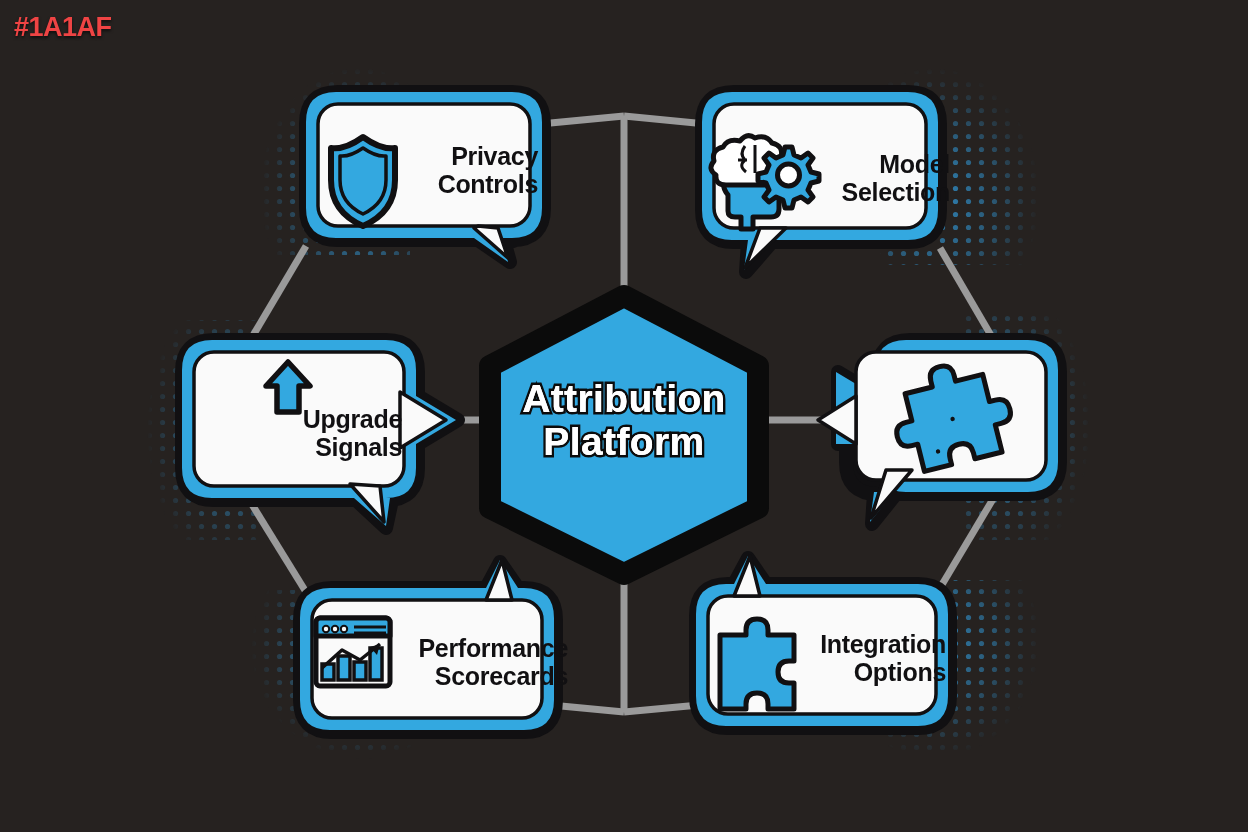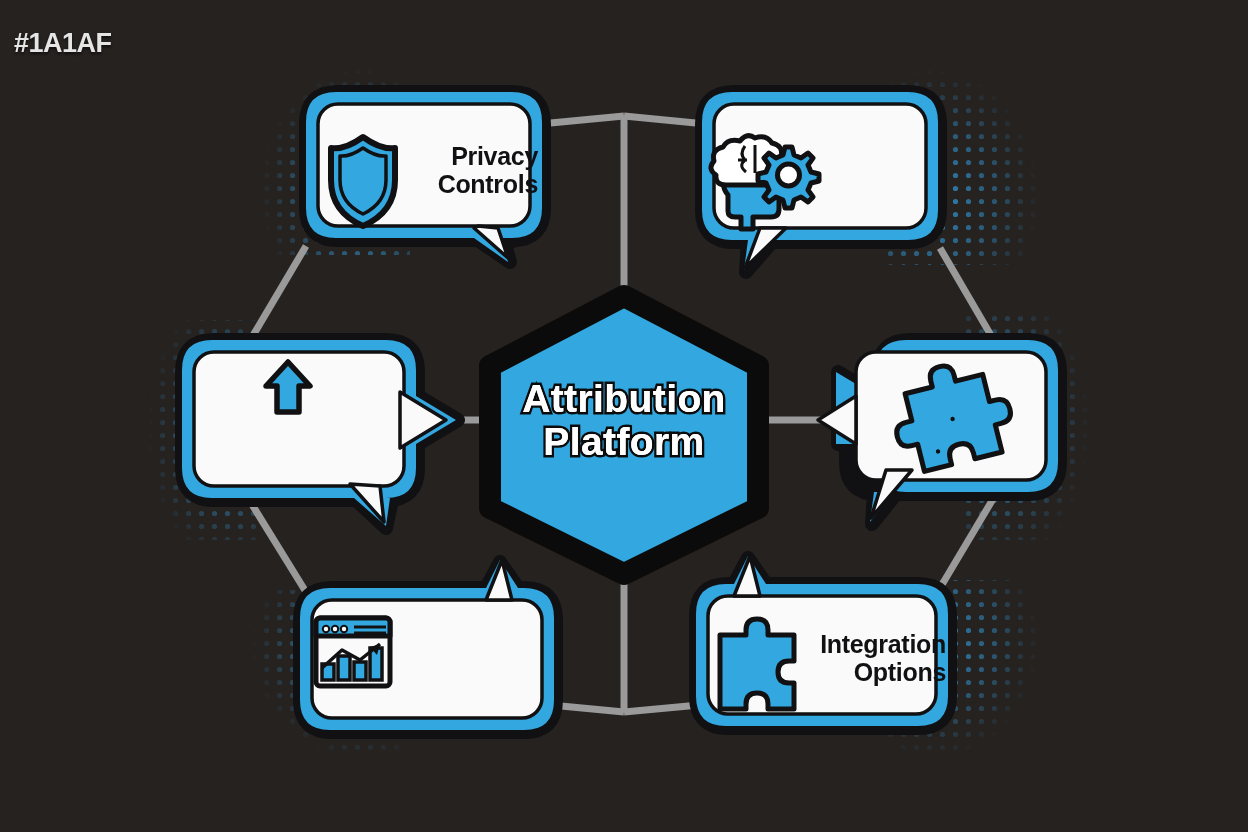--- a/index.html
+++ b/index.html
@@ -8,22 +8,22 @@
     background:#262220;
     font-family:"Liberation Sans", sans-serif;
     overflow:hidden;
     position:relative;
   }
   #stage{
     position:absolute; inset:0;
     width:1248px; height:832px;
   }
   .watermark{
-    position:absolute; left:14px; top:28px;
-    color:#e5e5e5; font-size:27px; font-weight:bold;
+    position:absolute; left:14px; top:12px;
+    color:#ef4444; font-size:27px; font-weight:bold;
     letter-spacing:-0.5px;
     text-shadow:0 2px 3px rgba(0,0,0,.6);
     z-index:40;
   }
   svg.layer{ position:absolute; left:0; top:0; width:1248px; height:832px; }
   #halftone{ z-index:1; }
   #lines{ z-index:2; }
   #cards{ z-index:3; }
   #hex{ z-index:4; }
 
@@ -275,22 +275,28 @@
     </g>
   </svg>
 
   <svg class="layer" id="hex" viewBox="0 0 1248 832">
     <path d="M624 296 L758 366 L758 508 L624 574 L490 508 L490 366 Z" fill="#33A8E0" stroke="#0b0b0b" stroke-width="22" stroke-linejoin="round"></path>
   </svg>
 
   <div class="card-label" style="left:408px; top:142px; width:130px;">Privacy
 Controls</div>
 
-
-
+  <div class="card-label" style="left:820px; top:150px; width:130px;">Model
+Selection</div>
+
+  <div class="card-label" style="left:232px; top:405px; width:170px;">Upgrade
+Signals</div>
+
+  <div class="card-label" style="left:398px; top:634px; width:170px;">Performance
+Scorecards</div>
 
   <div class="card-label" style="left:778px; top:630px; width:160px;margin-left:8px;">Integration
 Options</div>
 
   <div class="hex-label" style="left:474px; top:378px; width:300px;">Attribution
 Platform</div>
   <div class="hex-label-fg" style="left:474px; top:378px; width:300px;">Attribution
 Platform</div>
 
 </div>

